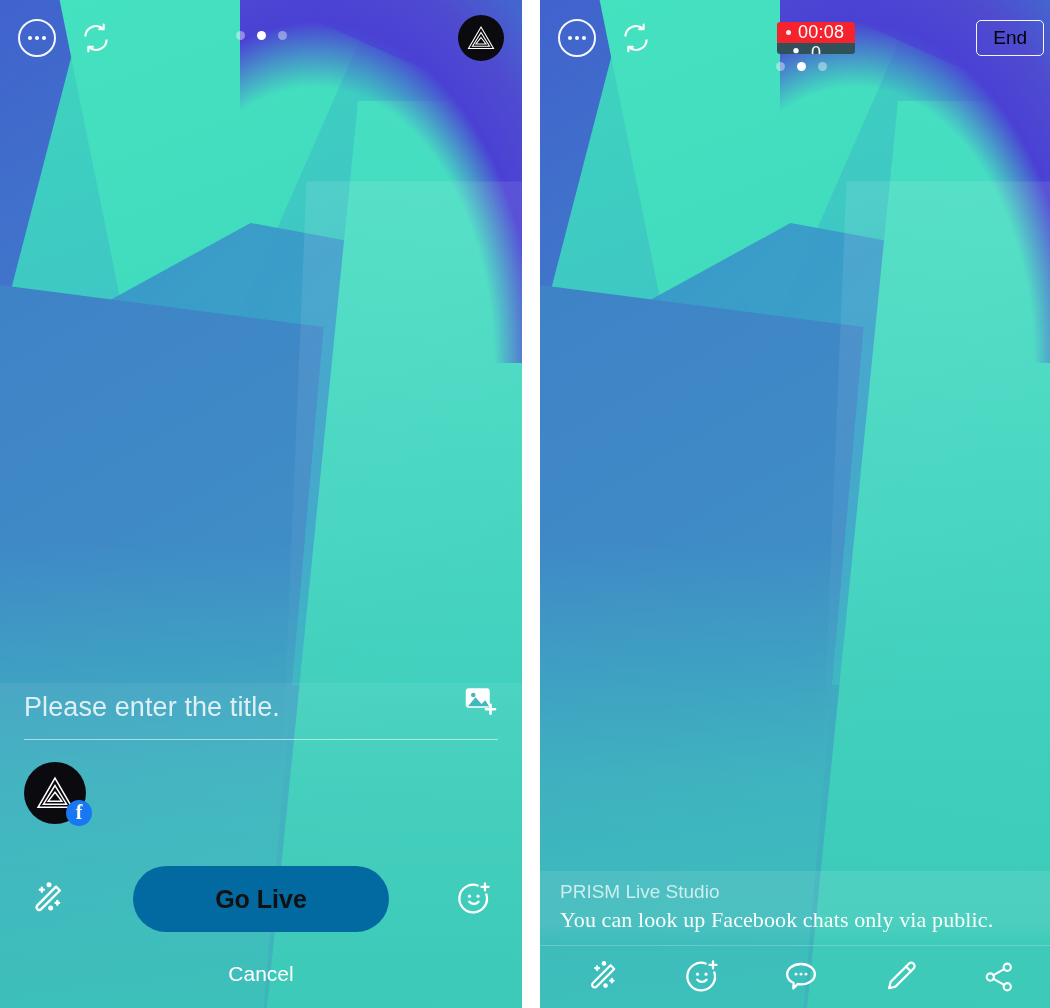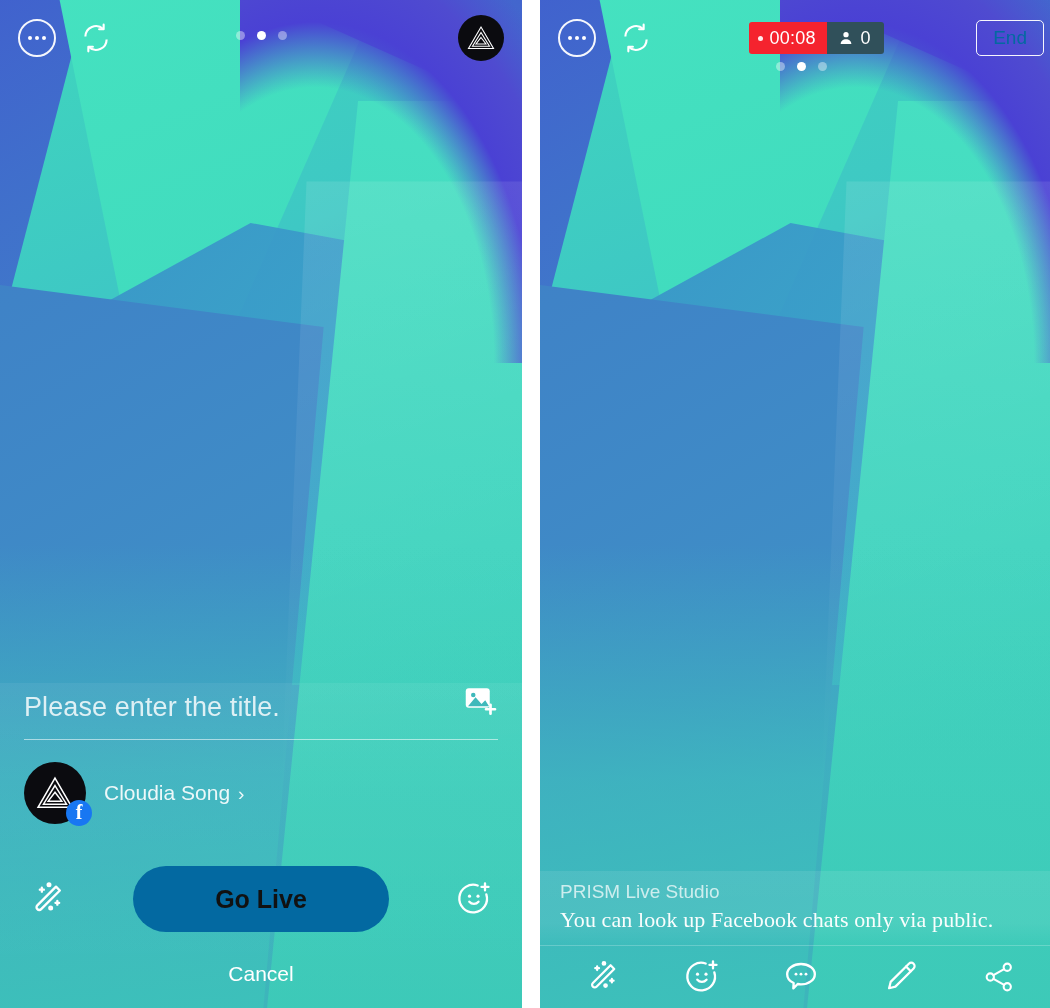--- a/index.html
+++ b/index.html
@@ -118,39 +118,39 @@
     width: 46px; height: 46px; border-radius: 50%;
     background: #0b0b0f;
     display: flex; align-items: center; justify-content: center;
     cursor: pointer;
   }
 
   
   .live-badge {
     display: flex; align-items: stretch; height: 32px;
     border-radius: 3px; overflow: hidden;
-    font-size: 18px; color: #fff;
+    font-size: 18px; color: #fff; flex-direction: column;
   }
   .live-badge .timer {
     background: #f5232e;
     display: flex; align-items: center; gap: 7px;
     padding: 0 11px 0 9px;
     font-weight: 400;
     letter-spacing: .2px;
   }
   .live-badge .rec-dot { width: 5px; height: 5px; border-radius: 50%; background: rgba(255,255,255,.92); display:block; }
   .live-badge .viewers {
     background: #30505a;
     display: flex; align-items: center; gap: 7px;
     padding: 0 13px 0 11px;
   }
   .end-btn {
     border: 1.6px solid rgba(255,255,255,.95);
     border-radius: 5px;
-    color: #0369a1; font-size: 19px;
+    color: #000000; font-size: 19px;
     padding: 6px 16px;
     background: transparent;
     cursor: pointer;
     font-family: "Liberation Sans", sans-serif;
   }
 
   
   .sheet {
     position: absolute; left: 0; right: 0; bottom: 0;
     z-index: 5;
@@ -333,24 +333,20 @@
           <div class="avatar">
             <svg width="42" height="38" viewBox="0 0 30 28" fill="none" stroke="#ffffff" stroke-width="1.1">
               <path d="M15 3 L27.5 24.5 L2.5 24.5 Z"></path>
               <path d="M15 8.5 L23.5 22.2 L6.5 22.2 Z"></path>
               <path d="M15 13.5 L20 20 L10 20 Z"></path>
             </svg>
           </div>
           <span class="fb-badge">f</span>
         </div>
         <div class="account-meta">
-          <div class="account-name">
-            <span>Cloudia Song</span>
-            <span class="chev">›</span>
-          </div>
         </div>
       </div>
 
       <div class="golive-row">
         <span class="icon-btn">
           <svg width="42" height="42" viewBox="0 0 24 24" fill="none" stroke="#ffffff" stroke-width="1.4" stroke-linecap="round" stroke-linejoin="round">
             <path d="M16.8 4.6 L5.6 15.8a1.6 1.6 0 0 0 0 2.3 1.6 1.6 0 0 0 2.3 0L19.1 6.9z"></path>
             <path d="M8.3 5.2v2.4M7.1 6.4h2.4"></path>
             <path d="M17.6 13.2v2.2M16.5 14.3h2.2"></path>
             <circle cx="12.6" cy="3.4" r=".8"></circle>

